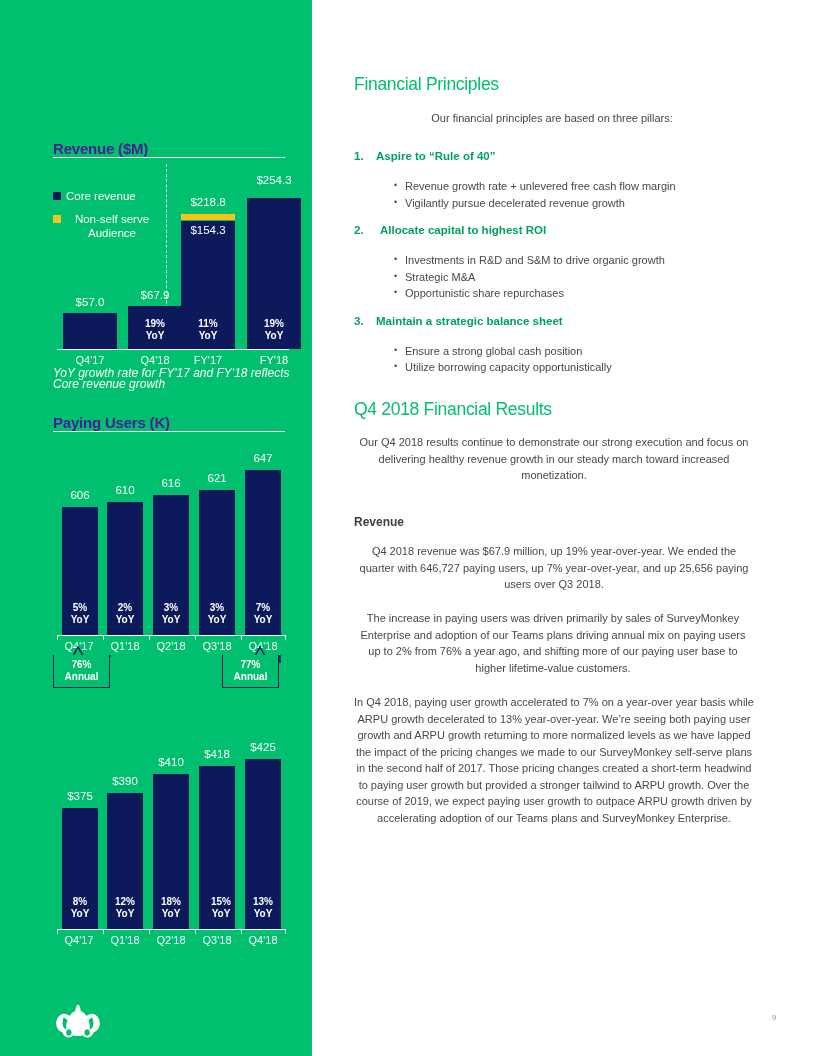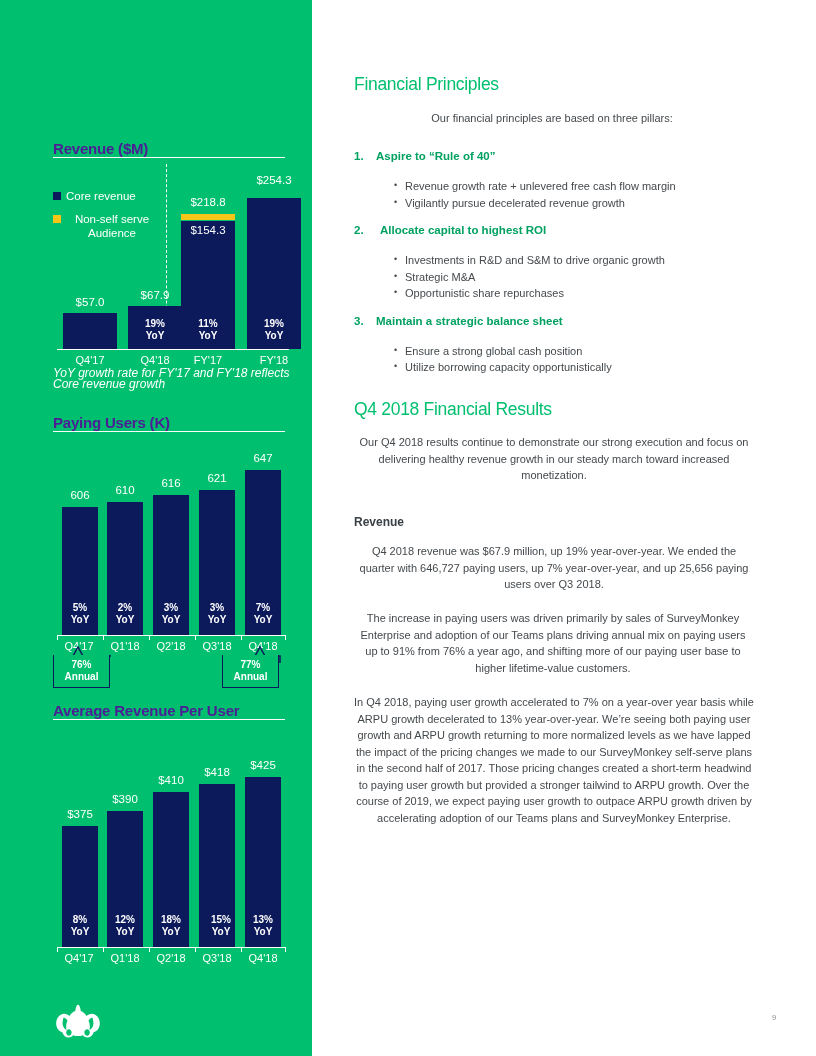--- a/index.html
+++ b/index.html
@@ -317,21 +317,20 @@
       <svg style="position:absolute; left:222px; top:232px;" width="60" height="18" viewBox="0 0 60 18">
         <path d="M2 10 L33 10 L38 1 L43 10 L58 10 L58 17" fill="none" stroke="#0c1a5b" stroke-width="1.5"></path>
       </svg>
       <div class="callout" style="left:222px; top:241px; width:57px; border-top:none;">
         <span>77%</span><br>
         <span>Annual</span>
       </div>
     </div>
 
     <div class="chart-block" style="top:702px;">
-      <div class="chart-title">Average Revenue Per User</div>
 
       <div class="plot" style="height:230px;">
 
         <div class="bar" style="left:9px; top:106px; width:36px; height:121px;"></div>
         <div class="vlabel" style="left:4px; top:88px; width:46px;">$375</div>
         <div class="inbar bold" style="left:9px; top:194px; width:36px;">
           <span>8%</span><br>
           <span>YoY</span>
         </div>
 
@@ -425,19 +424,19 @@
     </ol>
 
     <h2 class="sec-title" style="position:absolute; top:399px; left:0;">Q4 2018 Financial Results</h2>
 
     <p class="body" style="position:absolute; top:434px; left:0; width:400px;">Our Q4 2018 results continue to demonstrate  our strong execution and focus on delivering  healthy revenue  growth in our steady march toward increased  monetization.</p>
 
     <div class="sub-head" style="position:absolute; top:515px; left:0;">Revenue</div>
 
     <p class="body" style="position:absolute; top:543px; left:0; width:400px;">Q4 2018 revenue  was $67.9 million, up 19% year-over-year.  We ended the quarter with 646,727  paying users, up 7% year-over-year, and up 25,656 paying users over Q3 2018.</p>
 
-    <p class="body" style="position:absolute; top:610px; left:0; width:398px;">The increase in paying users was driven  primarily by sales of SurveyMonkey  Enterprise and adoption  of our Teams plans driving annual mix on paying users up to 91% from 76%  a year ago, and shifting  more of our paying user base to higher  lifetime-value customers.</p>
+    <p class="body" style="position:absolute; top:610px; left:0; width:398px;">The increase in paying users was driven  primarily by sales of SurveyMonkey  Enterprise and adoption  of our Teams plans driving annual mix on paying users up to 2% from 76%  a year ago, and shifting  more of our paying user base to higher  lifetime-value customers.</p>
 
     <p class="body" style="position:absolute; top:694px; left:0; width:400px;">In Q4 2018, paying user growth accelerated to 7% on a year-over year basis while ARPU growth decelerated to 13% year-over-year. We’re seeing both paying user growth and ARPU growth  returning to more normalized levels  as we have  lapped the impact of the pricing changes we made to our SurveyMonkey  self-serve  plans in the second half of 2017. Those pricing changes created a short-term headwind  to paying user growth  but provided  a stronger tailwind to ARPU growth. Over  the course of 2019, we expect paying user growth  to outpace ARPU growth  driven  by accelerating adoption of our Teams plans and SurveyMonkey  Enterprise.</p>
   </div>
 
   <div id="page-num">9</div>
 </div>
 
 </body></html>

